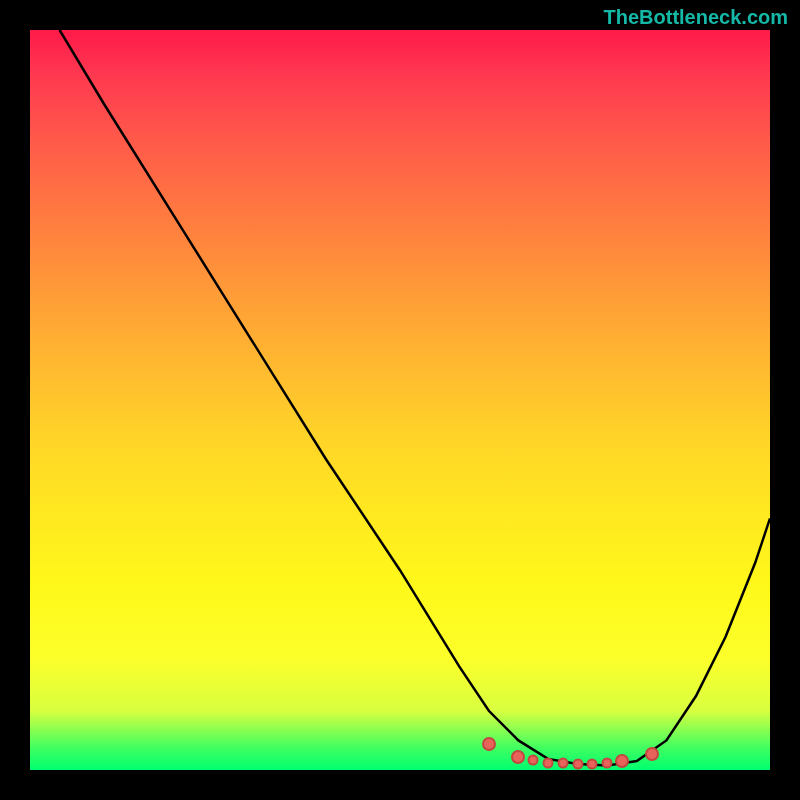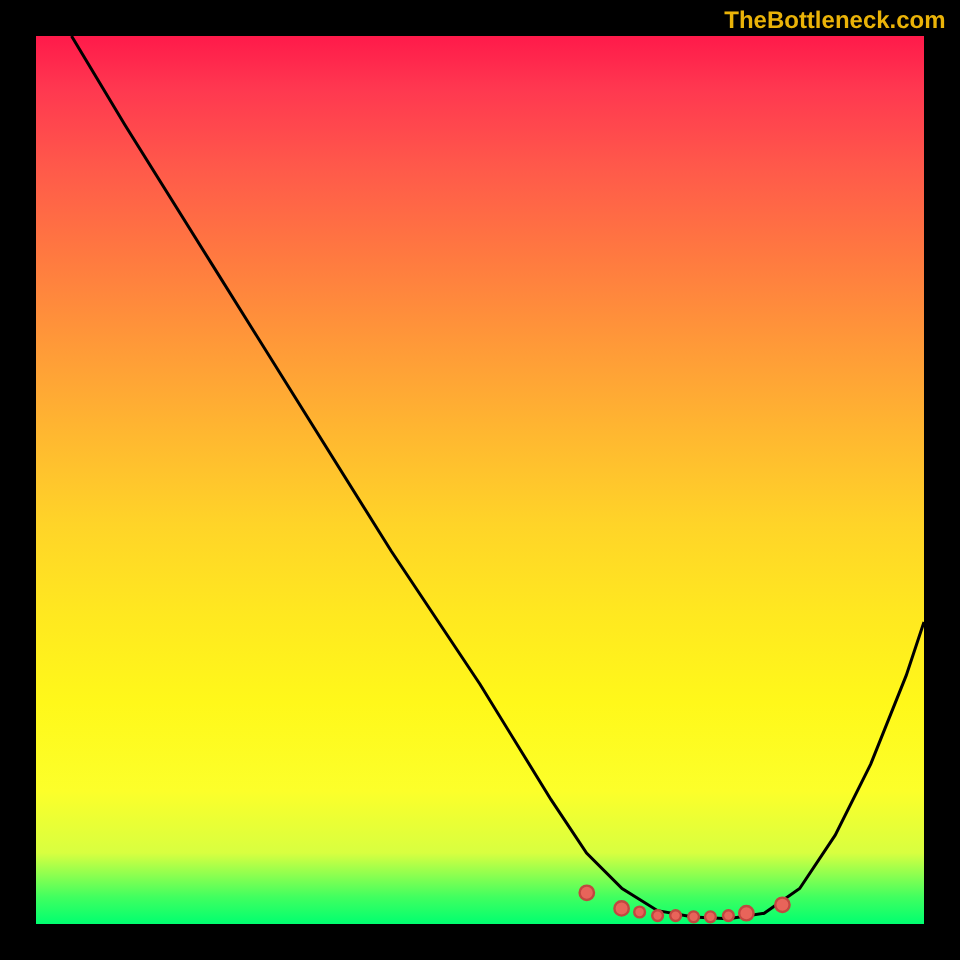--- a/index.html
+++ b/index.html
@@ -7,21 +7,21 @@
     width: 800px;
     height: 800px;
     background: #000;
     position: relative;
     font-family: Arial, sans-serif;
   }
   .watermark {
     position: absolute;
     top: 6px;
     right: 12px;
-    color: #eab308;
+    color: #14b8a6;
     font-size: 20px;
     font-weight: bold;
     z-index: 10;
   }
   .chart-bg {
     position: absolute;
     left: 30px;
     top: 30px;
     width: 740px;
     height: 740px;

